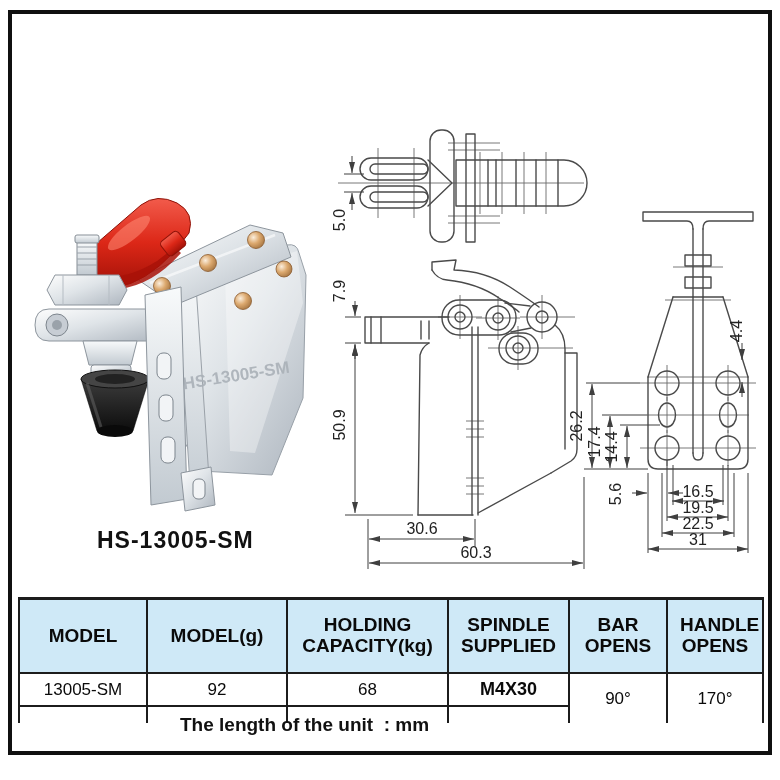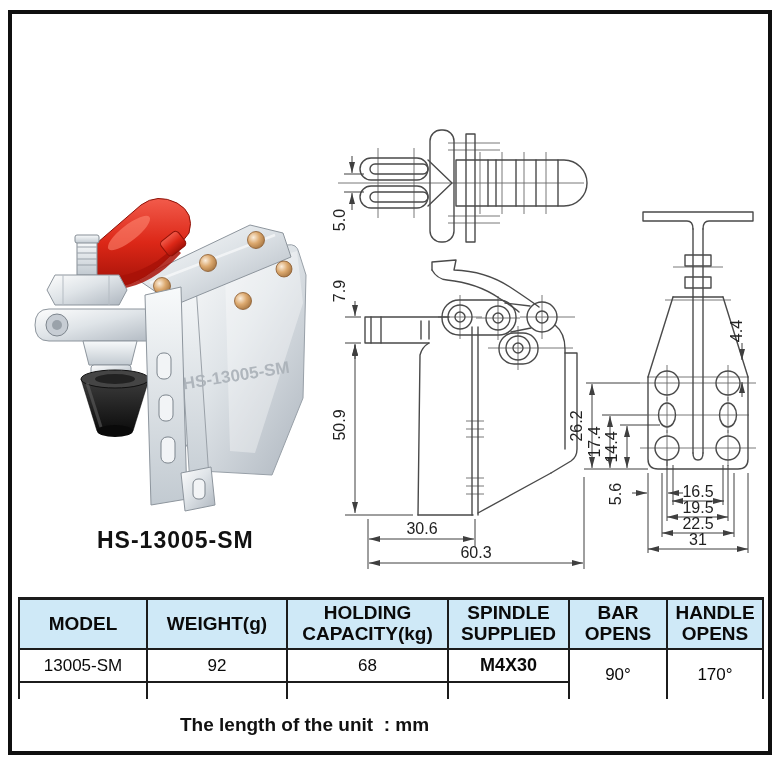--- a/index.html
+++ b/index.html
@@ -28,21 +28,21 @@
   svg.dw-side { position:absolute; left:325px; top:253px; }
   svg.dw-rear { position:absolute; left:570px; top:203px; }
 
   table.spec {
     position:absolute; left:18px; top:597px; width:744px;
     border-collapse:collapse; table-layout:fixed;
   }
   table.spec th {
     border:2px solid #1c1c1c; border-top:3px solid #1c1c1c;
     background:#cfe9f7; font-size:19px; font-weight:bold; line-height:1.1;
-    height:48px; text-align:center; padding:0; white-space:pre-line; color:#0a0a0a;
+    height:48px; text-align:center; padding:12px; white-space:pre-line; color:#0a0a0a;
   }
   table.spec td {
     border:2px solid #1c1c1c; text-align:center; padding:0;
     font-size:17px; color:#0a0a0a; vertical-align:middle;
   }
   table.spec tr.r1 td { height:31px; }
   table.spec tr.r2 td { height:16px; border-bottom:none; }
   table.spec td.span2 { border-bottom:none;margin-left:44px; }
   table.spec td.bold  { font-weight:bold; font-size:18px; }
 
@@ -358,21 +358,21 @@
       <col style="width:128px">
         <col style="width:140px">
         <col style="width:161px">
       <col style="width:121px">
         <col style="width:98px">
         <col style="width:96px">
     </colgroup>
     <thead>
       <tr>
         <th>MODEL</th>
-        <th>WEIGHT(g)</th>
+        <th>MODEL(g)</th>
         <th>HOLDING
 CAPACITY(kg)</th>
         <th>SPINDLE
 SUPPLIED</th>
         <th>BAR
 OPENS</th>
         <th>HANDLE
 OPENS</th>
       </tr>
     </thead>

